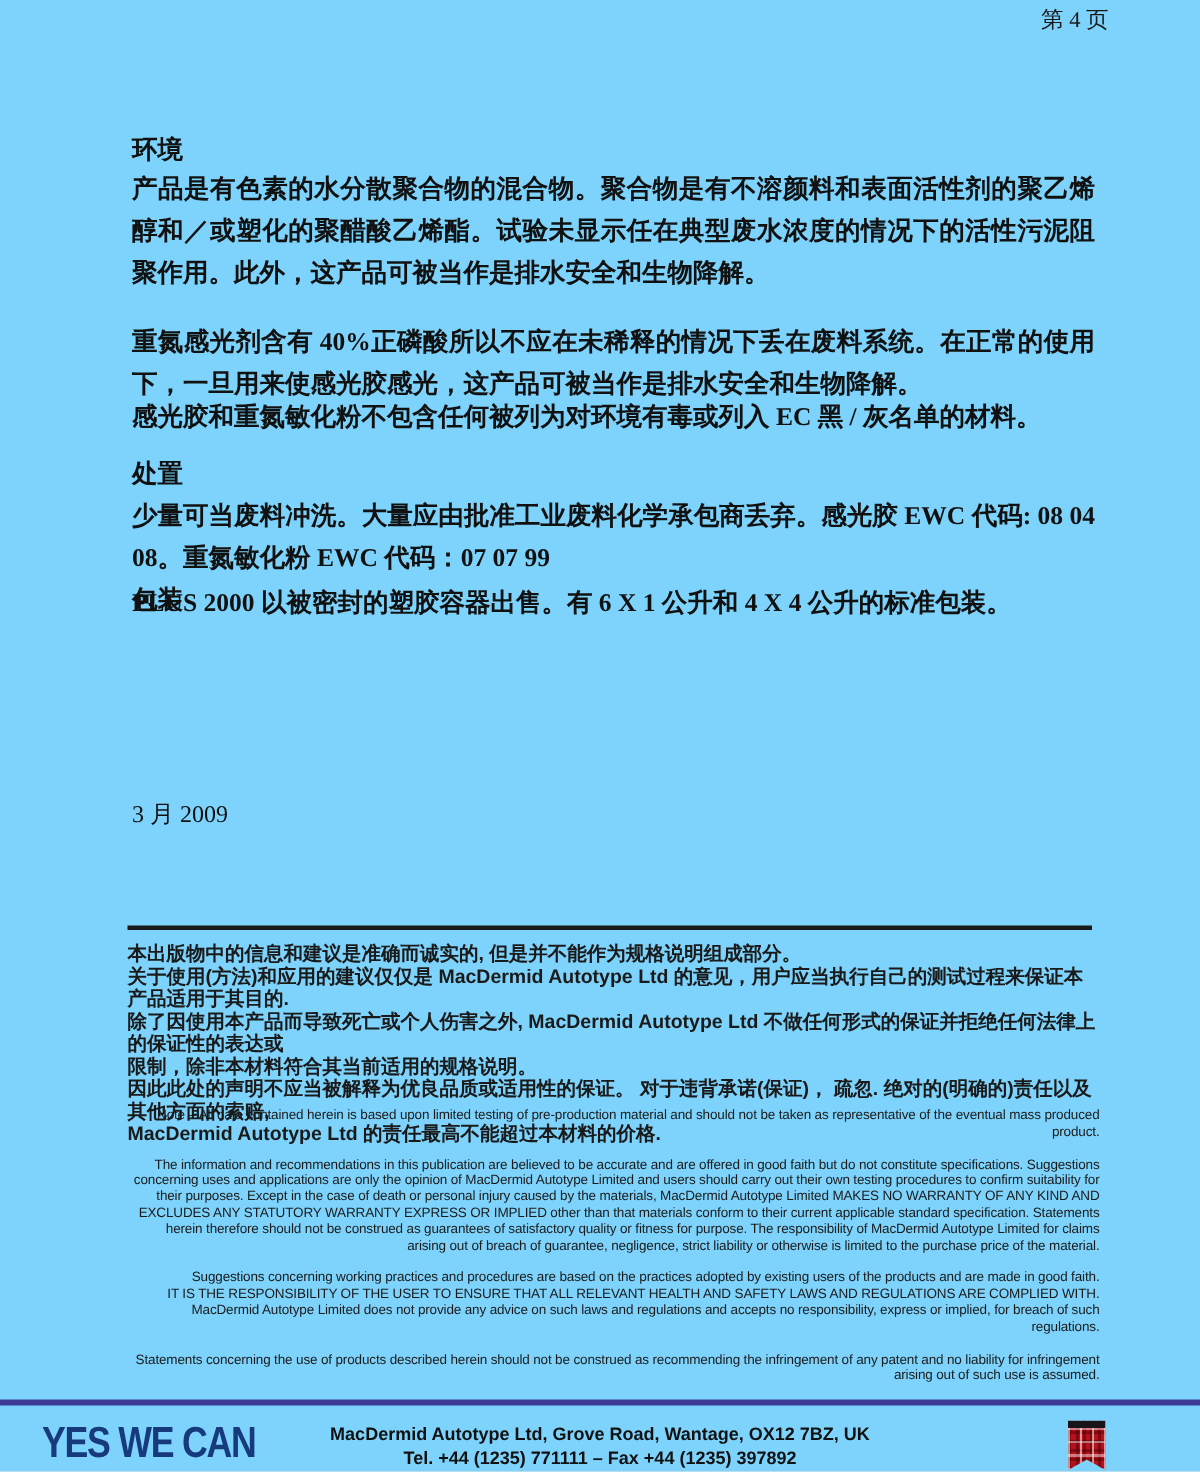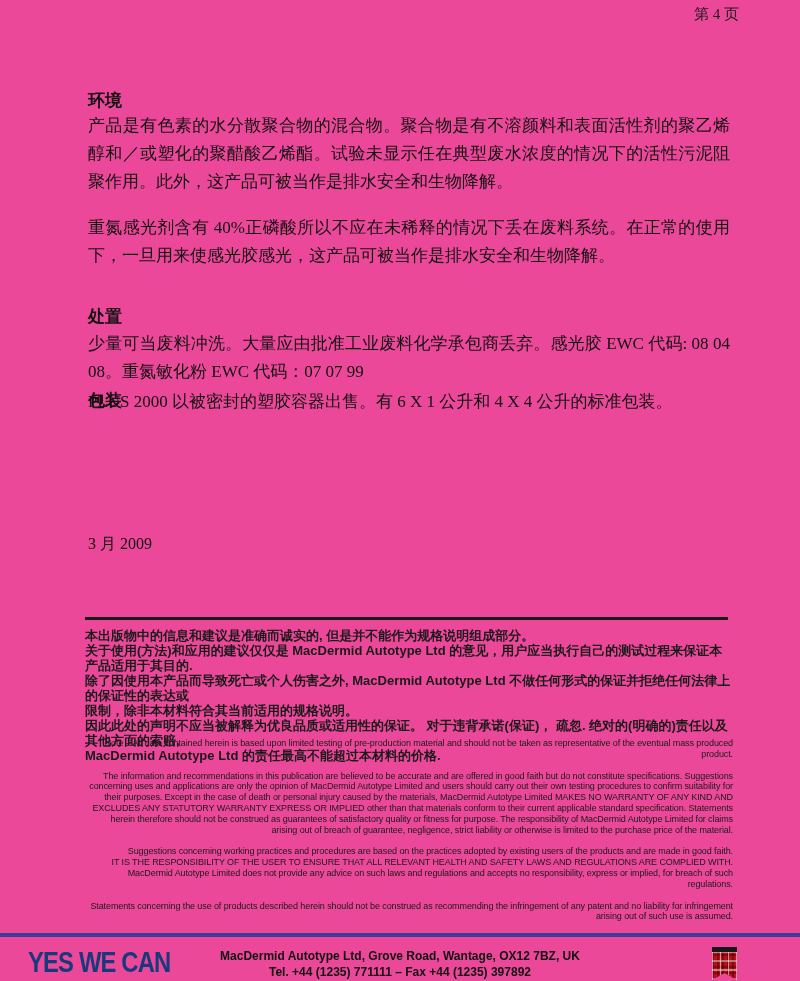--- a/index.html
+++ b/index.html
@@ -2,21 +2,21 @@
 <html><head>
 <meta charset="utf-8">
 <style>
   * { margin: 0; padding: 0; box-sizing: border-box; }
   html, body { background: #e8e8e8; }
   .page {
     position: relative;
     width: 800px;
     height: 981px;
     margin: 0 auto;
-    background: #ec4899;
+    background: #7dd3fc;
     overflow: hidden;
     font-family: "Liberation Serif", serif;
     color: #000000;
   }
   .page-number {
     position: absolute;
     top: 4px;
     left: 694px;
     font-size: 15px;
     line-height: 20px;
@@ -33,20 +33,21 @@
     font-family: Liberation Mono, monospace;
   }
   .body-para {
     position: absolute;
     left: 88px;
     width: 642px;
     font-size: 17px;
     line-height: 28px;
     text-align: justify;
     color: #111111;
+    font-weight: bold;
   }
   .date-line {
     position: absolute;
     left: 88px;
     font-size: 16px;
     line-height: 22px;
     color: #111111;
   }
   .main-rule {
     position: absolute;
@@ -136,20 +137,21 @@
 
 <div class="page">
 
   <div class="page-number">第 4 页</div>
 
   <div class="hd" style="top:90px;">环境</div>
   <div class="body-para" style="top:112px;">产品是有色素的水分散聚合物的混合物。聚合物是有不溶颜料和表面活性剂的聚乙烯醇和／或塑化的聚醋酸乙烯酯。试验未显示任在典型废水浓度的情况下的活性污泥阻聚作用。此外，这产品可被当作是排水安全和生物降解。</div>
 
   <div class="body-para" style="top:214px;">重氮感光剂含有 40%正磷酸所以不应在未稀释的情况下丢在废料系统。在正常的使用下，一旦用来使感光胶感光，这产品可被当作是排水安全和生物降解。</div>
 
+  <div class="body-para" style="top:264px;">感光胶和重氮敏化粉不包含任何被列为对环境有毒或列入 EC 黑 / 灰名单的材料。</div>
 
   <div class="hd" style="top:306px;">处置</div>
   <div class="body-para" style="top:330px;">少量可当废料冲洗。大量应由批准工业废料化学承包商丢弃。感光胶 EWC 代码: 08 04 08。重氮敏化粉 EWC 代码：07 07 99</div>
 
   <div class="hd" style="top:390px;">包装</div>
   <div class="body-para" style="top:388px;">PLUS 2000 以被密封的塑胶容器出售。有 6 X 1 公升和 4 X 4 公升的标准包装。</div>
 
   <div class="date-line" style="top:533px;">3 月 2009</div>
 
   <div class="main-rule"></div>

